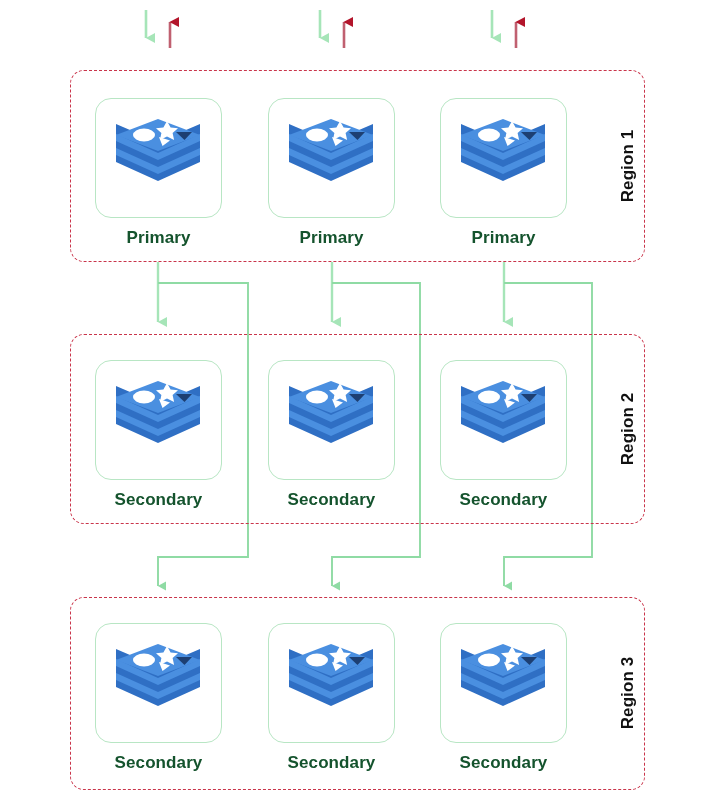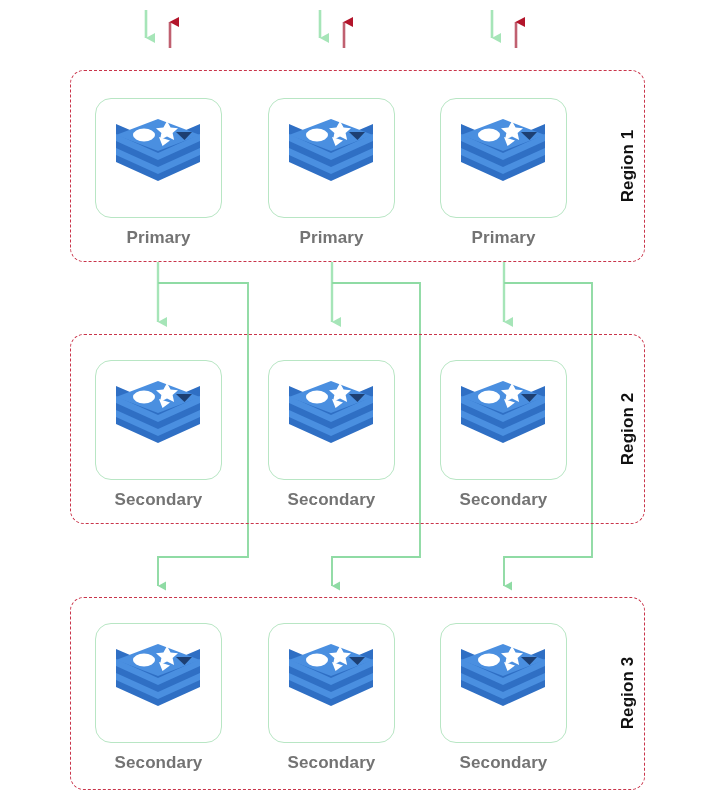--- a/index.html
+++ b/index.html
@@ -62,21 +62,21 @@
     top: 50%;
     transform: translate(-50%, -50%);
   }
   .node-label {
     position: absolute;
     top: 130px;
     left: 50%;
     transform: translateX(-50%);
     font-size: 17px;
     font-weight: 600;
-    color: #737373;
+    color: #14532d;
     white-space: nowrap;
     letter-spacing: 0.1px;
   }
 </style>
 </head>
 <body>
 
 <div id="stage">
 
   <svg id="wires" viewBox="0 0 717 808" width="717" height="808">

